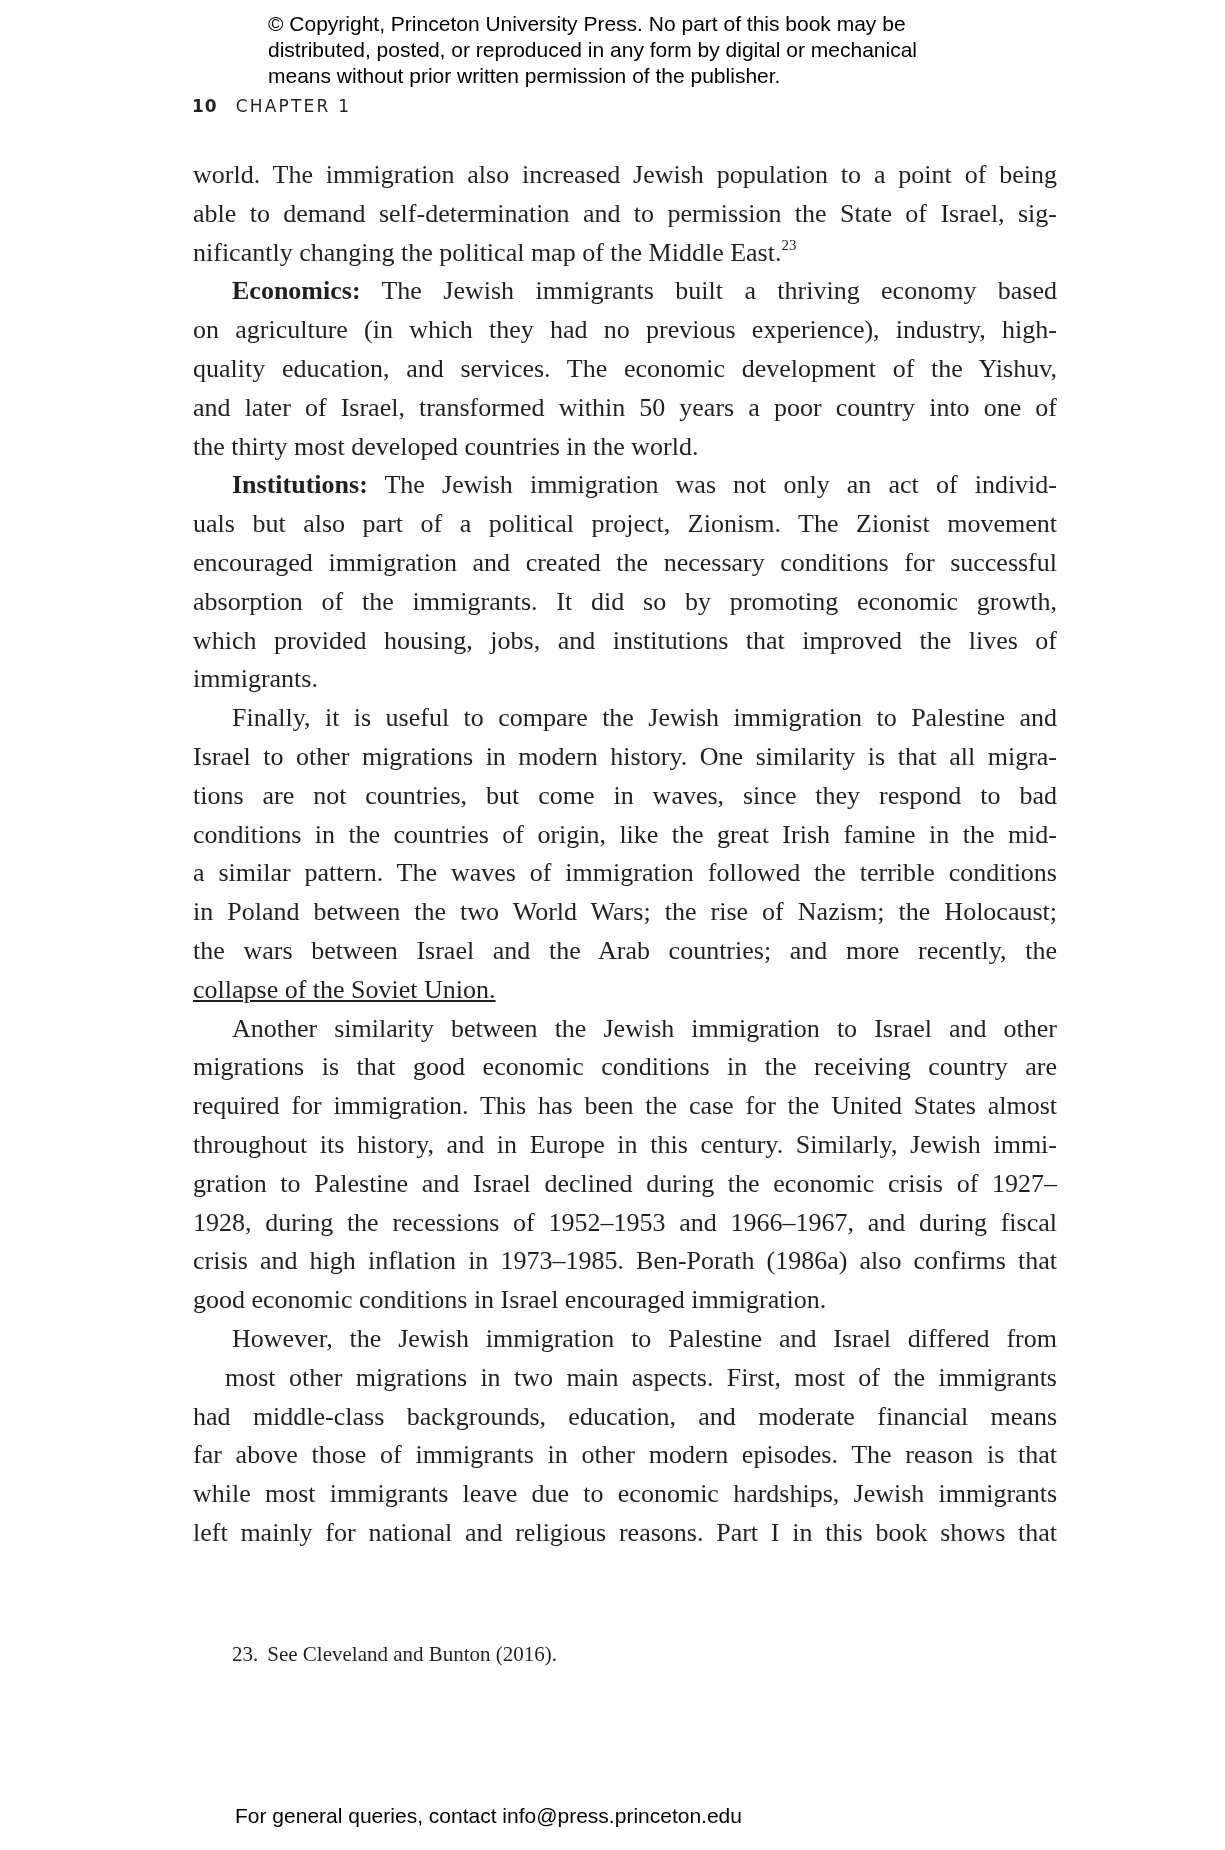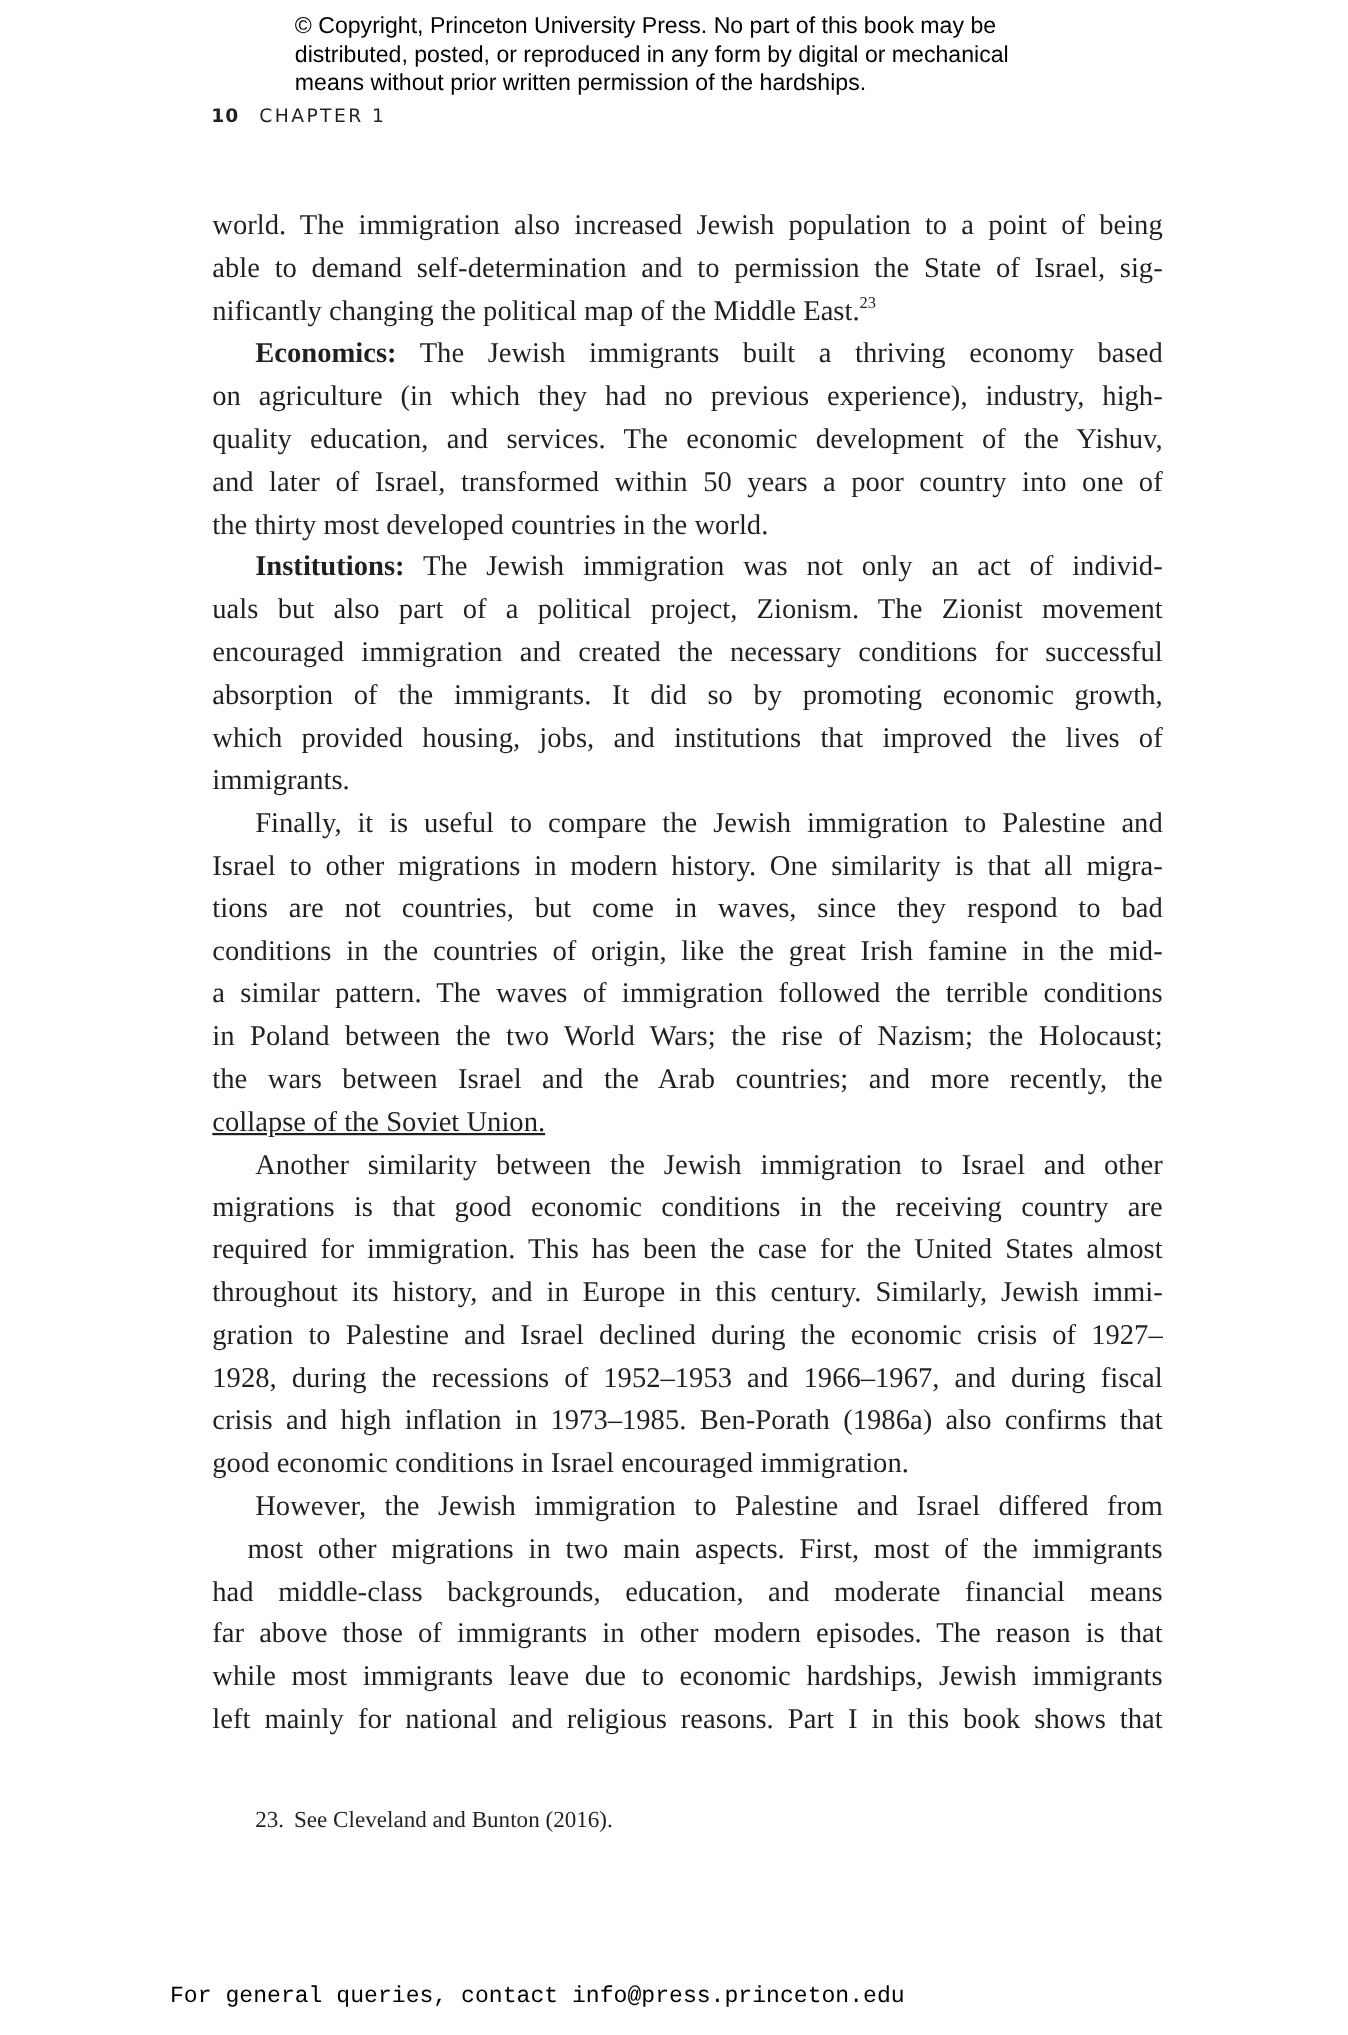--- a/index.html
+++ b/index.html
@@ -26,38 +26,38 @@
     .line.indent { padding-left: 39px; }
     .line b { font-weight: bold; }
     sup { font-size: 15px; line-height: 0; vertical-align: 11px; }
     .footnote {
       position: absolute; left: 232px; top: 1642px;
       font-family: "Liberation Serif", serif; font-size: 21px; color: #231f20; white-space: nowrap;
     }
     .footnote .fn-num { margin-right: 9px; }
     .footer {
       position: absolute; left: 0; width: 977px; top: 1804px; text-align: center;
-      font-family: Liberation Mono, monospace; font-size: 21px; color: #000000;
+      font-family: Liberation Sans, sans-serif; font-size: 21px; color: #000000;
     }
   </style>
 </head>
 <body>
 
 <div class="copyright">
   <div>© Copyright, Princeton University Press. No part of this book may be</div>
   <div>distributed, posted, or reproduced in any form by digital or mechanical</div>
-  <div>means without prior written permission of the hardships.</div>
+  <div>means without prior written permission of the publisher.</div>
 </div>
 
 <div class="running-head">
   <span class="pnum">10</span><span>CHAPTER 1</span>
 </div>
 
 <div class="body-text" id="body-text">
-    <div class="line" style="white-space: nowrap; margin-top: 30px;"><span style="display: inline; word-spacing: 0px;"><span>world. The immigration also increased Jewish population to a point of being</span></span></div>
+    <div class="line" style="white-space: nowrap;"><span style="display: inline; word-spacing: 0px;"><span>world. The immigration also increased Jewish population to a point of being</span></span></div>
     <div class="line" style="white-space: nowrap;"><span style="display: inline; word-spacing: 0px;"><span>able to demand self-determination and to permission the State of Israel, sig-</span></span></div>
     <div class="line last" style="white-space: nowrap;"><span style="display: inline;"><span>nificantly changing the political map of the Middle East.</span><sup>23</sup></span></div>
     <div class="line indent" style="white-space: nowrap;"><span style="display: inline; word-spacing: 0px;"><b>Economics:</b><span> The Jewish immigrants built a thriving economy based</span></span></div>
     <div class="line" style="white-space: nowrap;"><span style="display: inline; word-spacing: 0px;"><span>on agriculture (in which they had no previous experience), industry, high-</span></span></div>
     <div class="line" style="white-space: nowrap;"><span style="display: inline; word-spacing: 0px;"><span>quality education, and services. The economic development of the Yishuv,</span></span></div>
     <div class="line" style="white-space: nowrap;"><span style="display: inline; word-spacing: 0px;"><span>and later of Israel, transformed within 50 years a poor country into one of</span></span></div>
     <div class="line last" style="white-space: nowrap;"><span style="display: inline;"><span>the thirty most developed countries in the world.</span></span></div>
     <div class="line indent" style="white-space: nowrap;"><span style="display: inline; word-spacing: 0px;"><b>Institutions:</b><span> The Jewish immigration was not only an act of individ-</span></span></div>
     <div class="line" style="white-space: nowrap;"><span style="display: inline; word-spacing: 0px;"><span>uals but also part of a political project, Zionism. The Zionist movement</span></span></div>
     <div class="line" style="white-space: nowrap;"><span style="display: inline; word-spacing: 0px;"><span>encouraged immigration and created the necessary conditions for successful</span></span></div>

